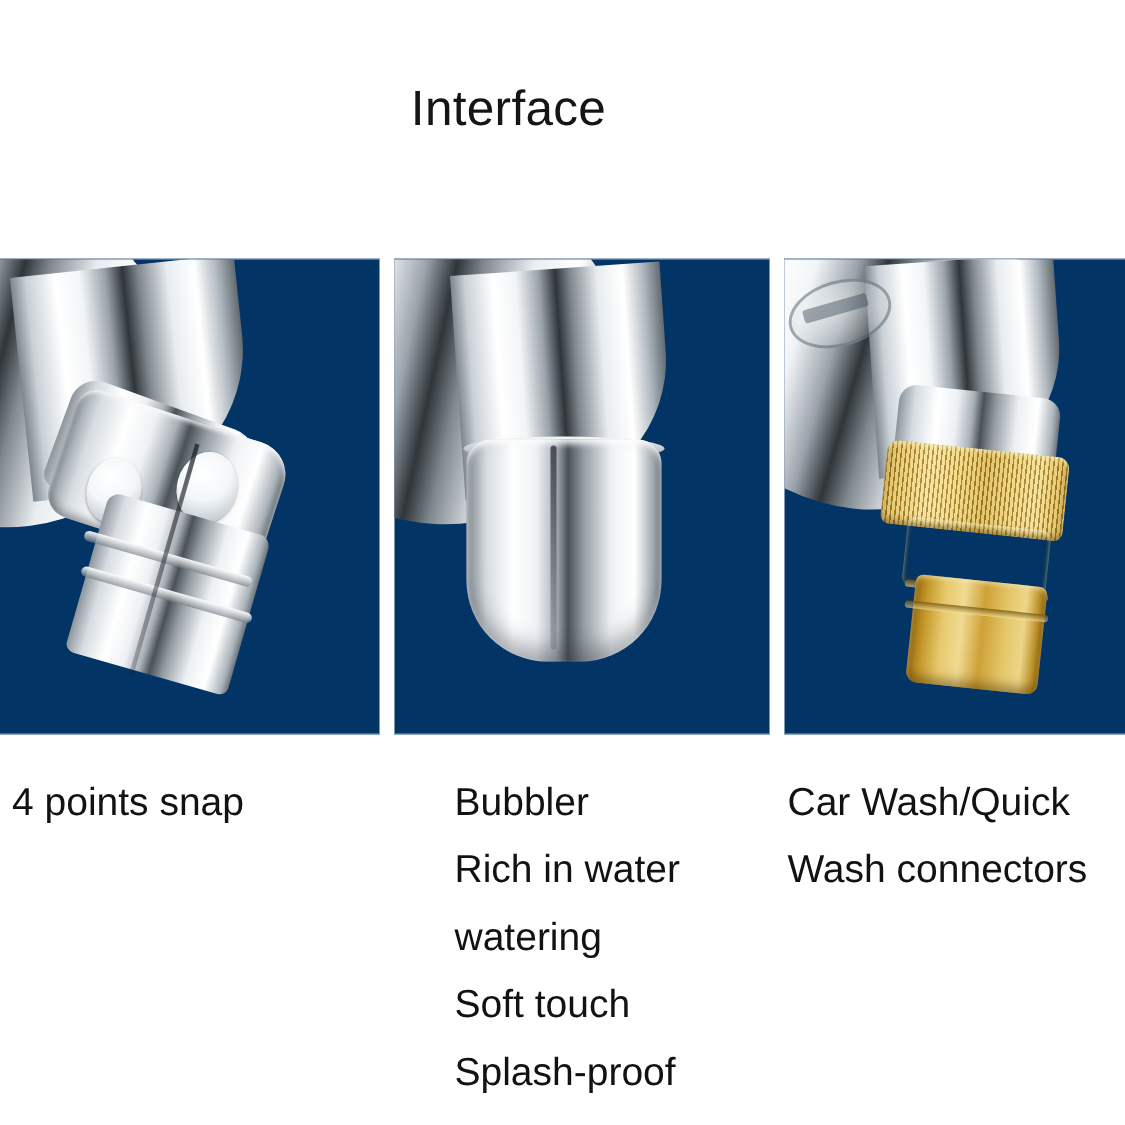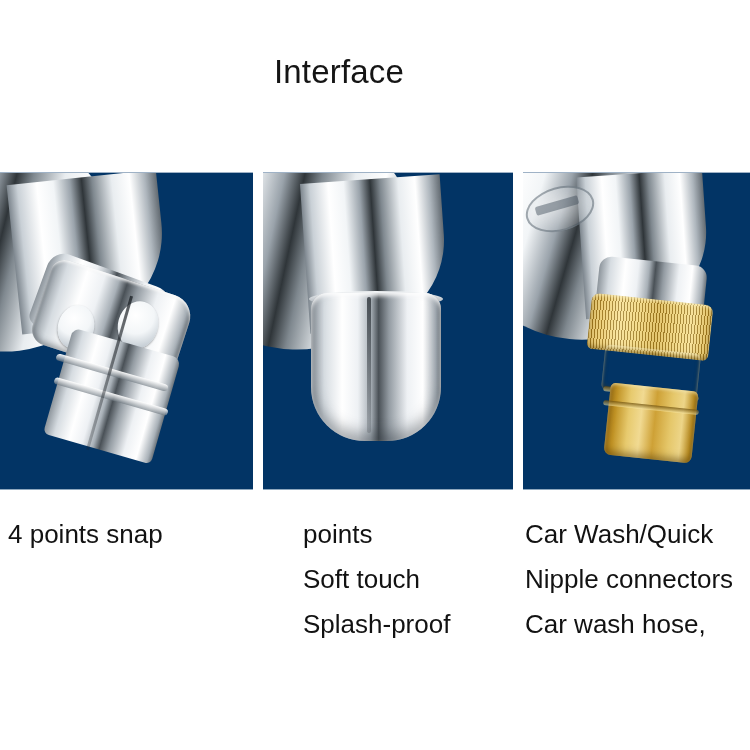--- a/index.html
+++ b/index.html
@@ -396,24 +396,25 @@
 
 </div>
 
 <div class="captions">
 
   <div class="caption-col caption-col-1">
     <div class="caption-line">4 points snap</div>
   </div>
 
   <div class="caption-col caption-col-2">
-    <div class="caption-line">points</div>
+    <div class="caption-line">Bubbler</div>
+    <div class="caption-line">Rich in water</div>
+    <div class="caption-line">watering</div>
     <div class="caption-line">Soft touch</div>
     <div class="caption-line">Splash-proof</div>
   </div>
 
   <div class="caption-col caption-col-3">
     <div class="caption-line">Car Wash/Quick</div>
-    <div class="caption-line">Nipple connectors</div>
-    <div class="caption-line">Car wash hose,</div>
+    <div class="caption-line">Wash connectors</div>
   </div>
 
 </div>
 
 </body></html>

